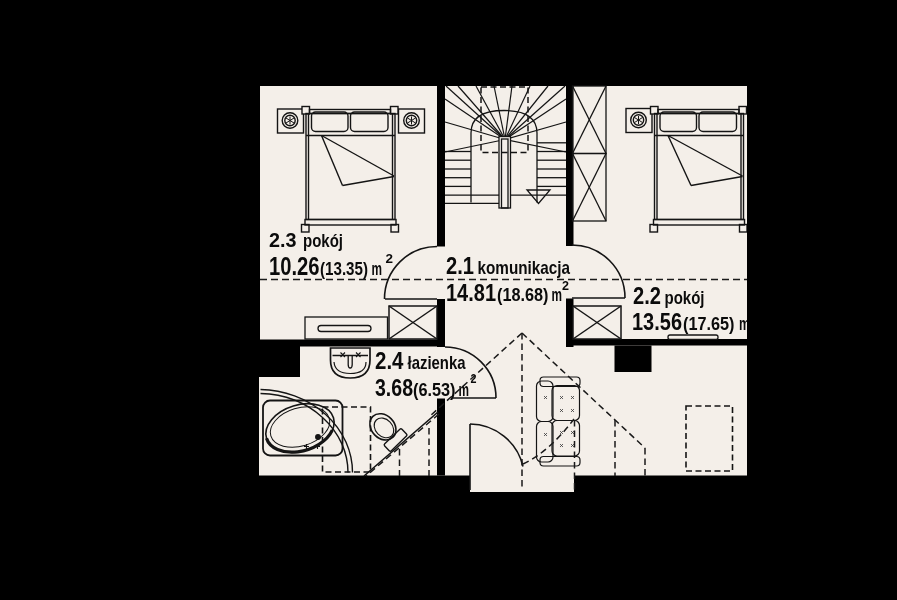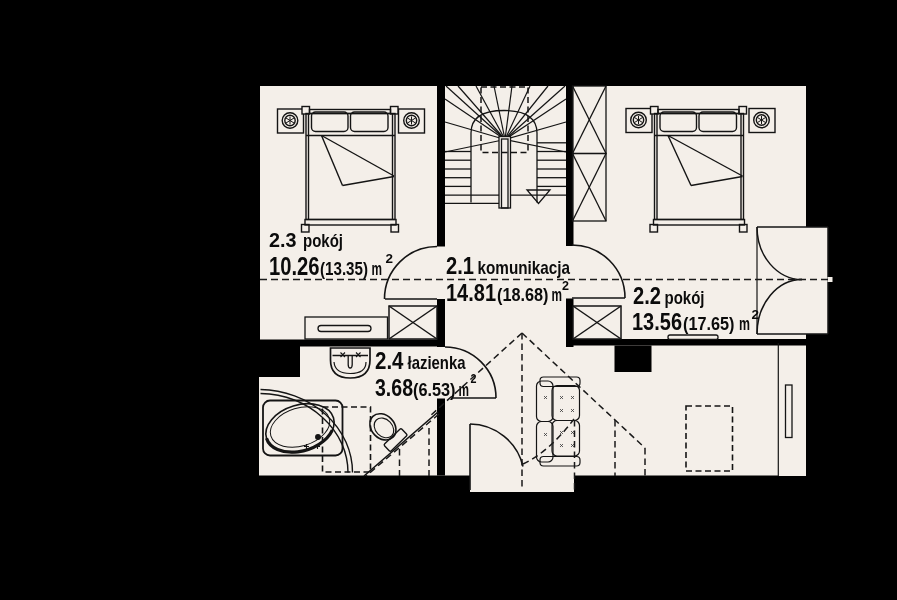--- a/index.html
+++ b/index.html
@@ -1,16 +1,16 @@
 <!DOCTYPE html>
 <html><head>
 <meta charset="utf-8">
 <style>
 html,body{margin:0;padding:0;background:#000;}
-#c{position:relative;width:897px;height:600px;background:#fef9c3;overflow:hidden;}
+#c{position:relative;width:747px;height:600px;background:#fef9c3;overflow:hidden;}
 svg{position:absolute;left:0;top:0;}
 text{font-family:"Liberation Sans",sans-serif;font-weight:bold;fill:#0b0b0b;}
 </style>
 </head>
 <body>
 <div id="c">
 <svg width="897" height="600" viewBox="0 0 897 600">
 <rect x="0" y="0" width="897" height="600" fill="#000"></rect>
 
 <g fill="#f4efe9" stroke="none">

